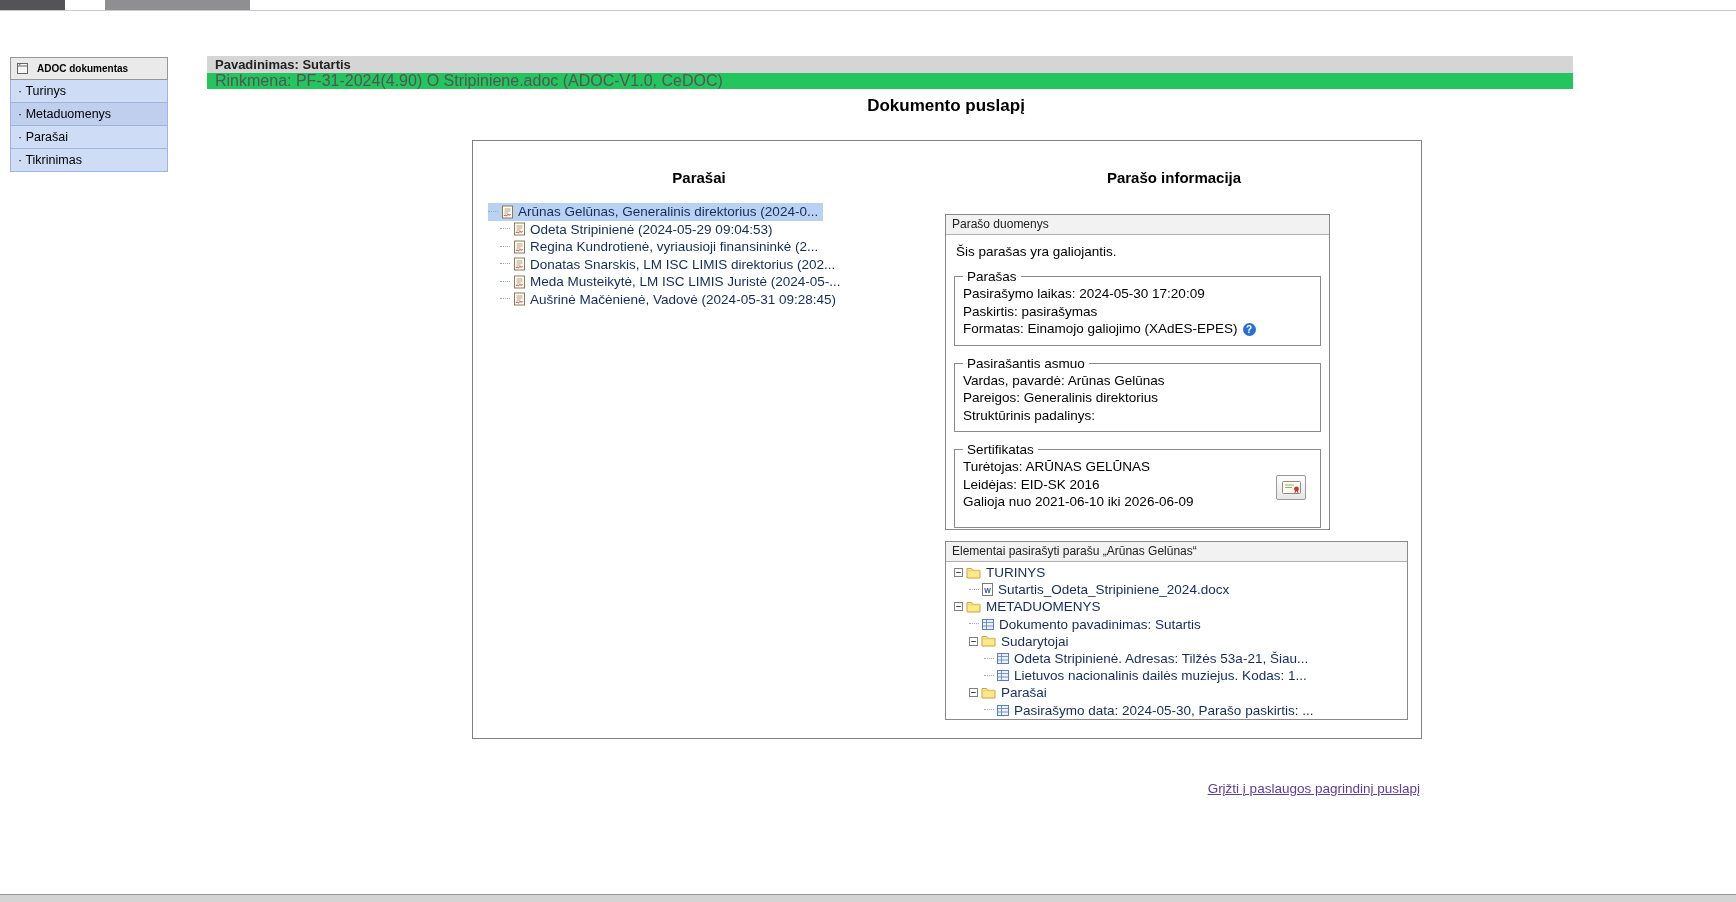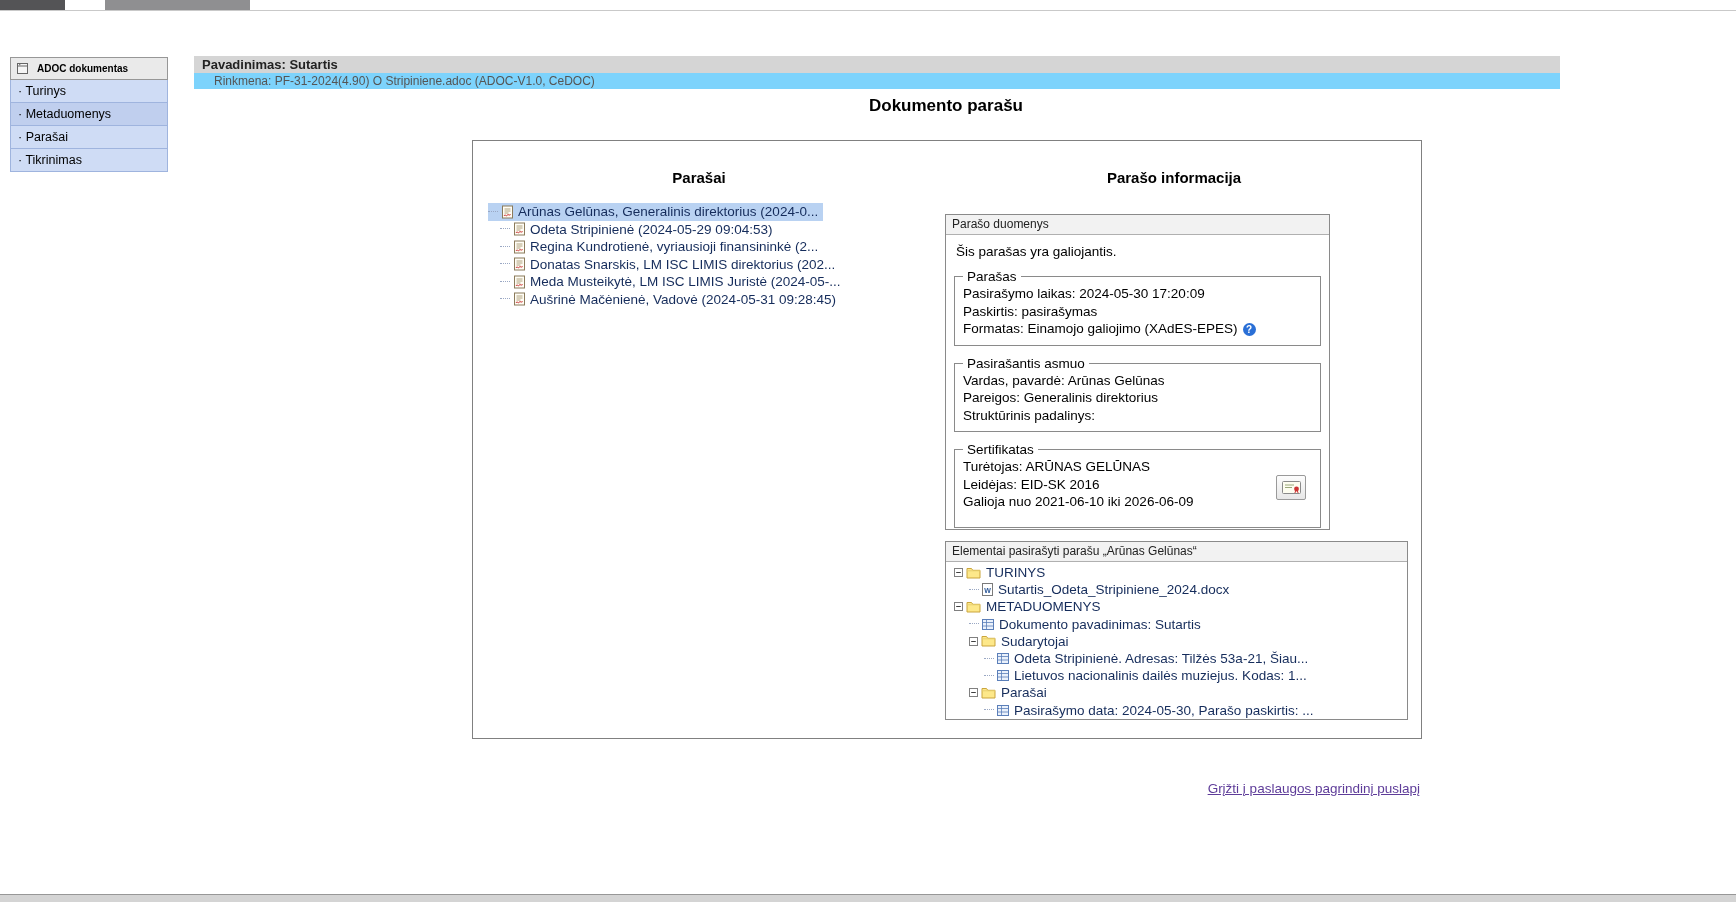--- a/index.html
+++ b/index.html
@@ -14,25 +14,25 @@
   
   .bottom-strip{position:absolute;left:0;top:894px;width:1736px;height:8px;background:#d4d4d4;border-top:1px solid #979797;}
   
   .sidebar{position:absolute;left:10px;top:57px;width:158px;}
   .sidebar-header{display:flex;align-items:center;gap:5px;background:#eaeaea;border:1px solid #979797;
     font-weight:bold;font-size:10px;padding:3px 6px;height:15px;line-height:15px;}
   .sb-item{background:#cfdcf5;border:1px solid #9fb4de;border-top:none;padding:4px 7px;
     font-size:12.5px;height:14px;line-height:14px;white-space:nowrap;cursor:pointer;}
   .sb-item.active{background:#c0cfee;}
   
-  .doc-header{position:absolute;left:194px;top:56px;width:1366px;}
+  .doc-header{position:absolute;left:207px;top:56px;width:1366px;}
   .doc-header-title{background:#d5d5d5;font-size:13px;font-weight:bold;color:#222;
     padding:1px 8px;height:15px;line-height:15px;}
-  .doc-header-sub{background:#7dd3fc;font-size:12px;color:#555;
-    padding:1px 20px;height:14px;line-height:14px;}
+  .doc-header-sub{background:#22c55e;font-size:16px;color:#555;
+    padding:1px 8px;height:14px;line-height:14px;}
   
   .page-title{position:absolute;left:472px;top:96px;width:948px;text-align:center;
     font-size:17px;font-weight:bold;}
   
   .main-box{position:absolute;left:472px;top:140px;width:948px;height:597px;
     border:1px solid #808080;background:#fff;}
   .col-heading{position:absolute;top:28px;font-size:15px;font-weight:bold;text-align:center;}
   .col-heading.left{left:0;width:452px;}
   .col-heading.right{left:462px;width:478px;}
   
@@ -97,21 +97,21 @@
       <div class="sb-item">· Parašai</div>
       <div class="sb-item">· Tikrinimas</div>
     </div>
 </div>
 
 <div class="doc-header">
   <div class="doc-header-title">Pavadinimas: Sutartis</div>
   <div class="doc-header-sub">Rinkmena: PF-31-2024(4.90) O Stripiniene.adoc (ADOC-V1.0, CeDOC)</div>
 </div>
 
-<div class="page-title">Dokumento parašu</div>
+<div class="page-title">Dokumento puslapį</div>
 
 <div class="main-box">
   <div class="col-heading left">Parašai</div>
   <div class="col-heading right">Parašo informacija</div>
 
   <div class="sig-list">
       <div class="sig-row first selected">
         <span class="dash"></span>
         <span class="icn">
           <svg width="13" height="14" viewBox="0 0 13 14">

